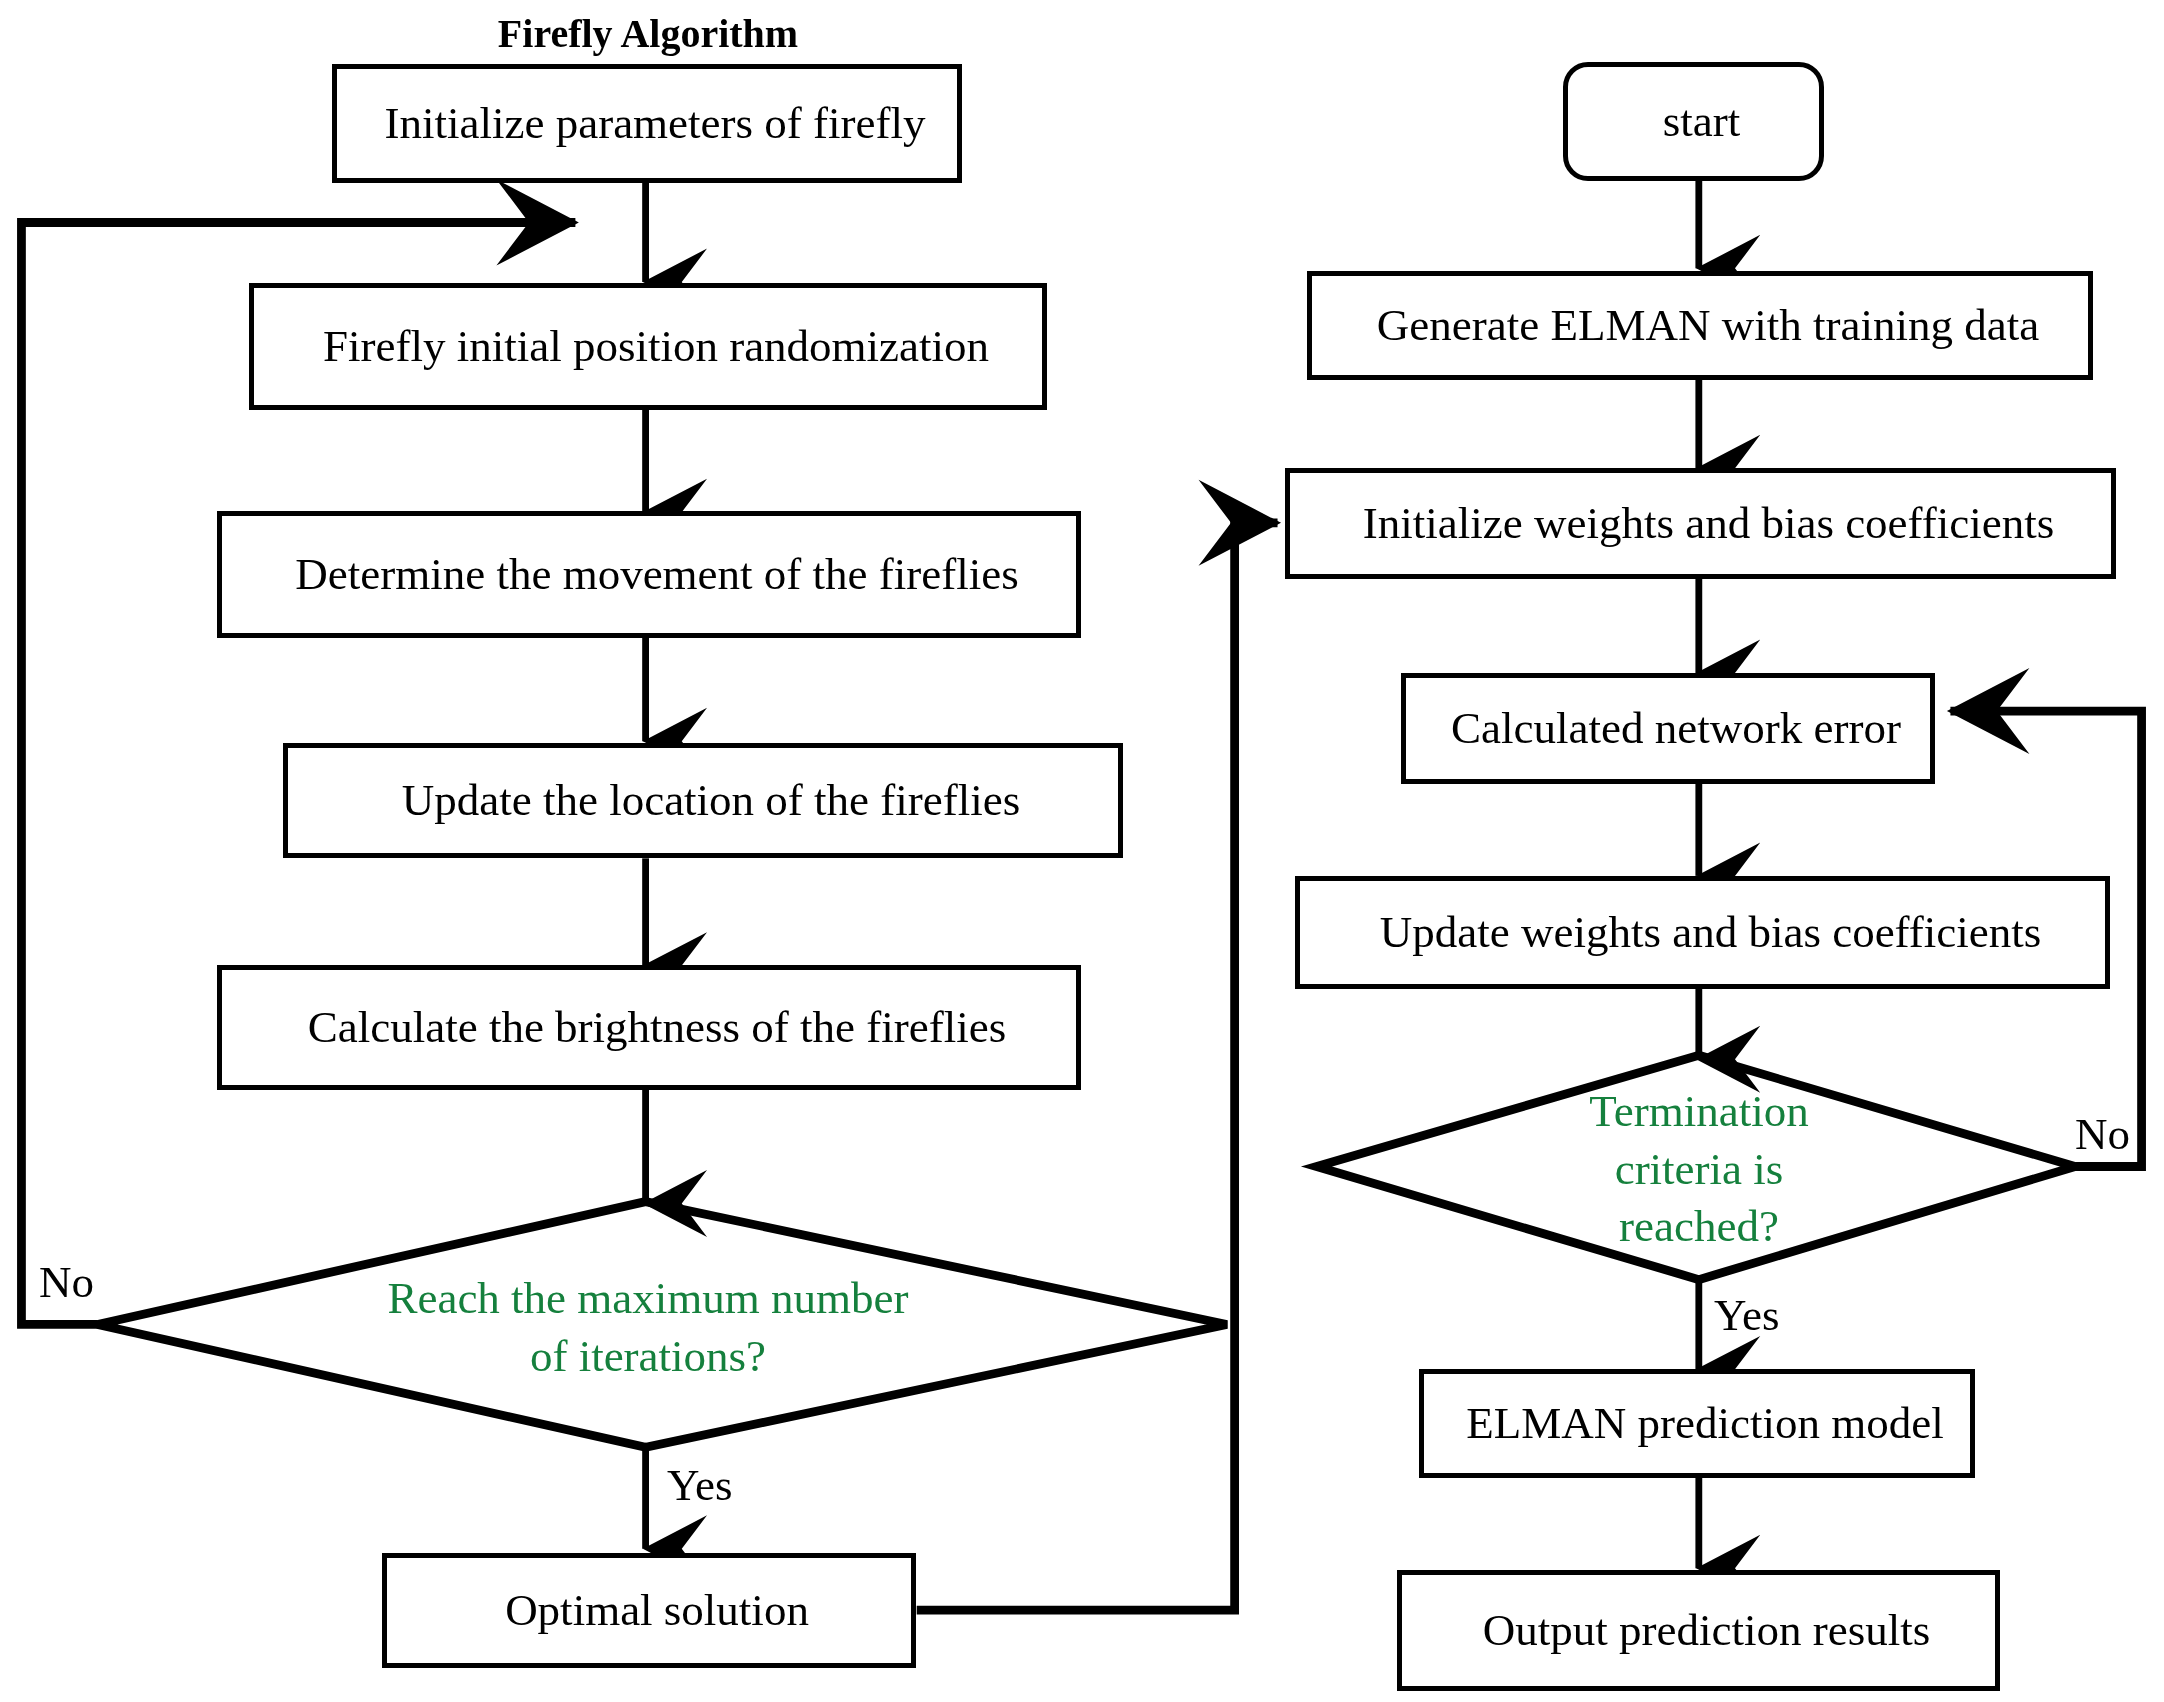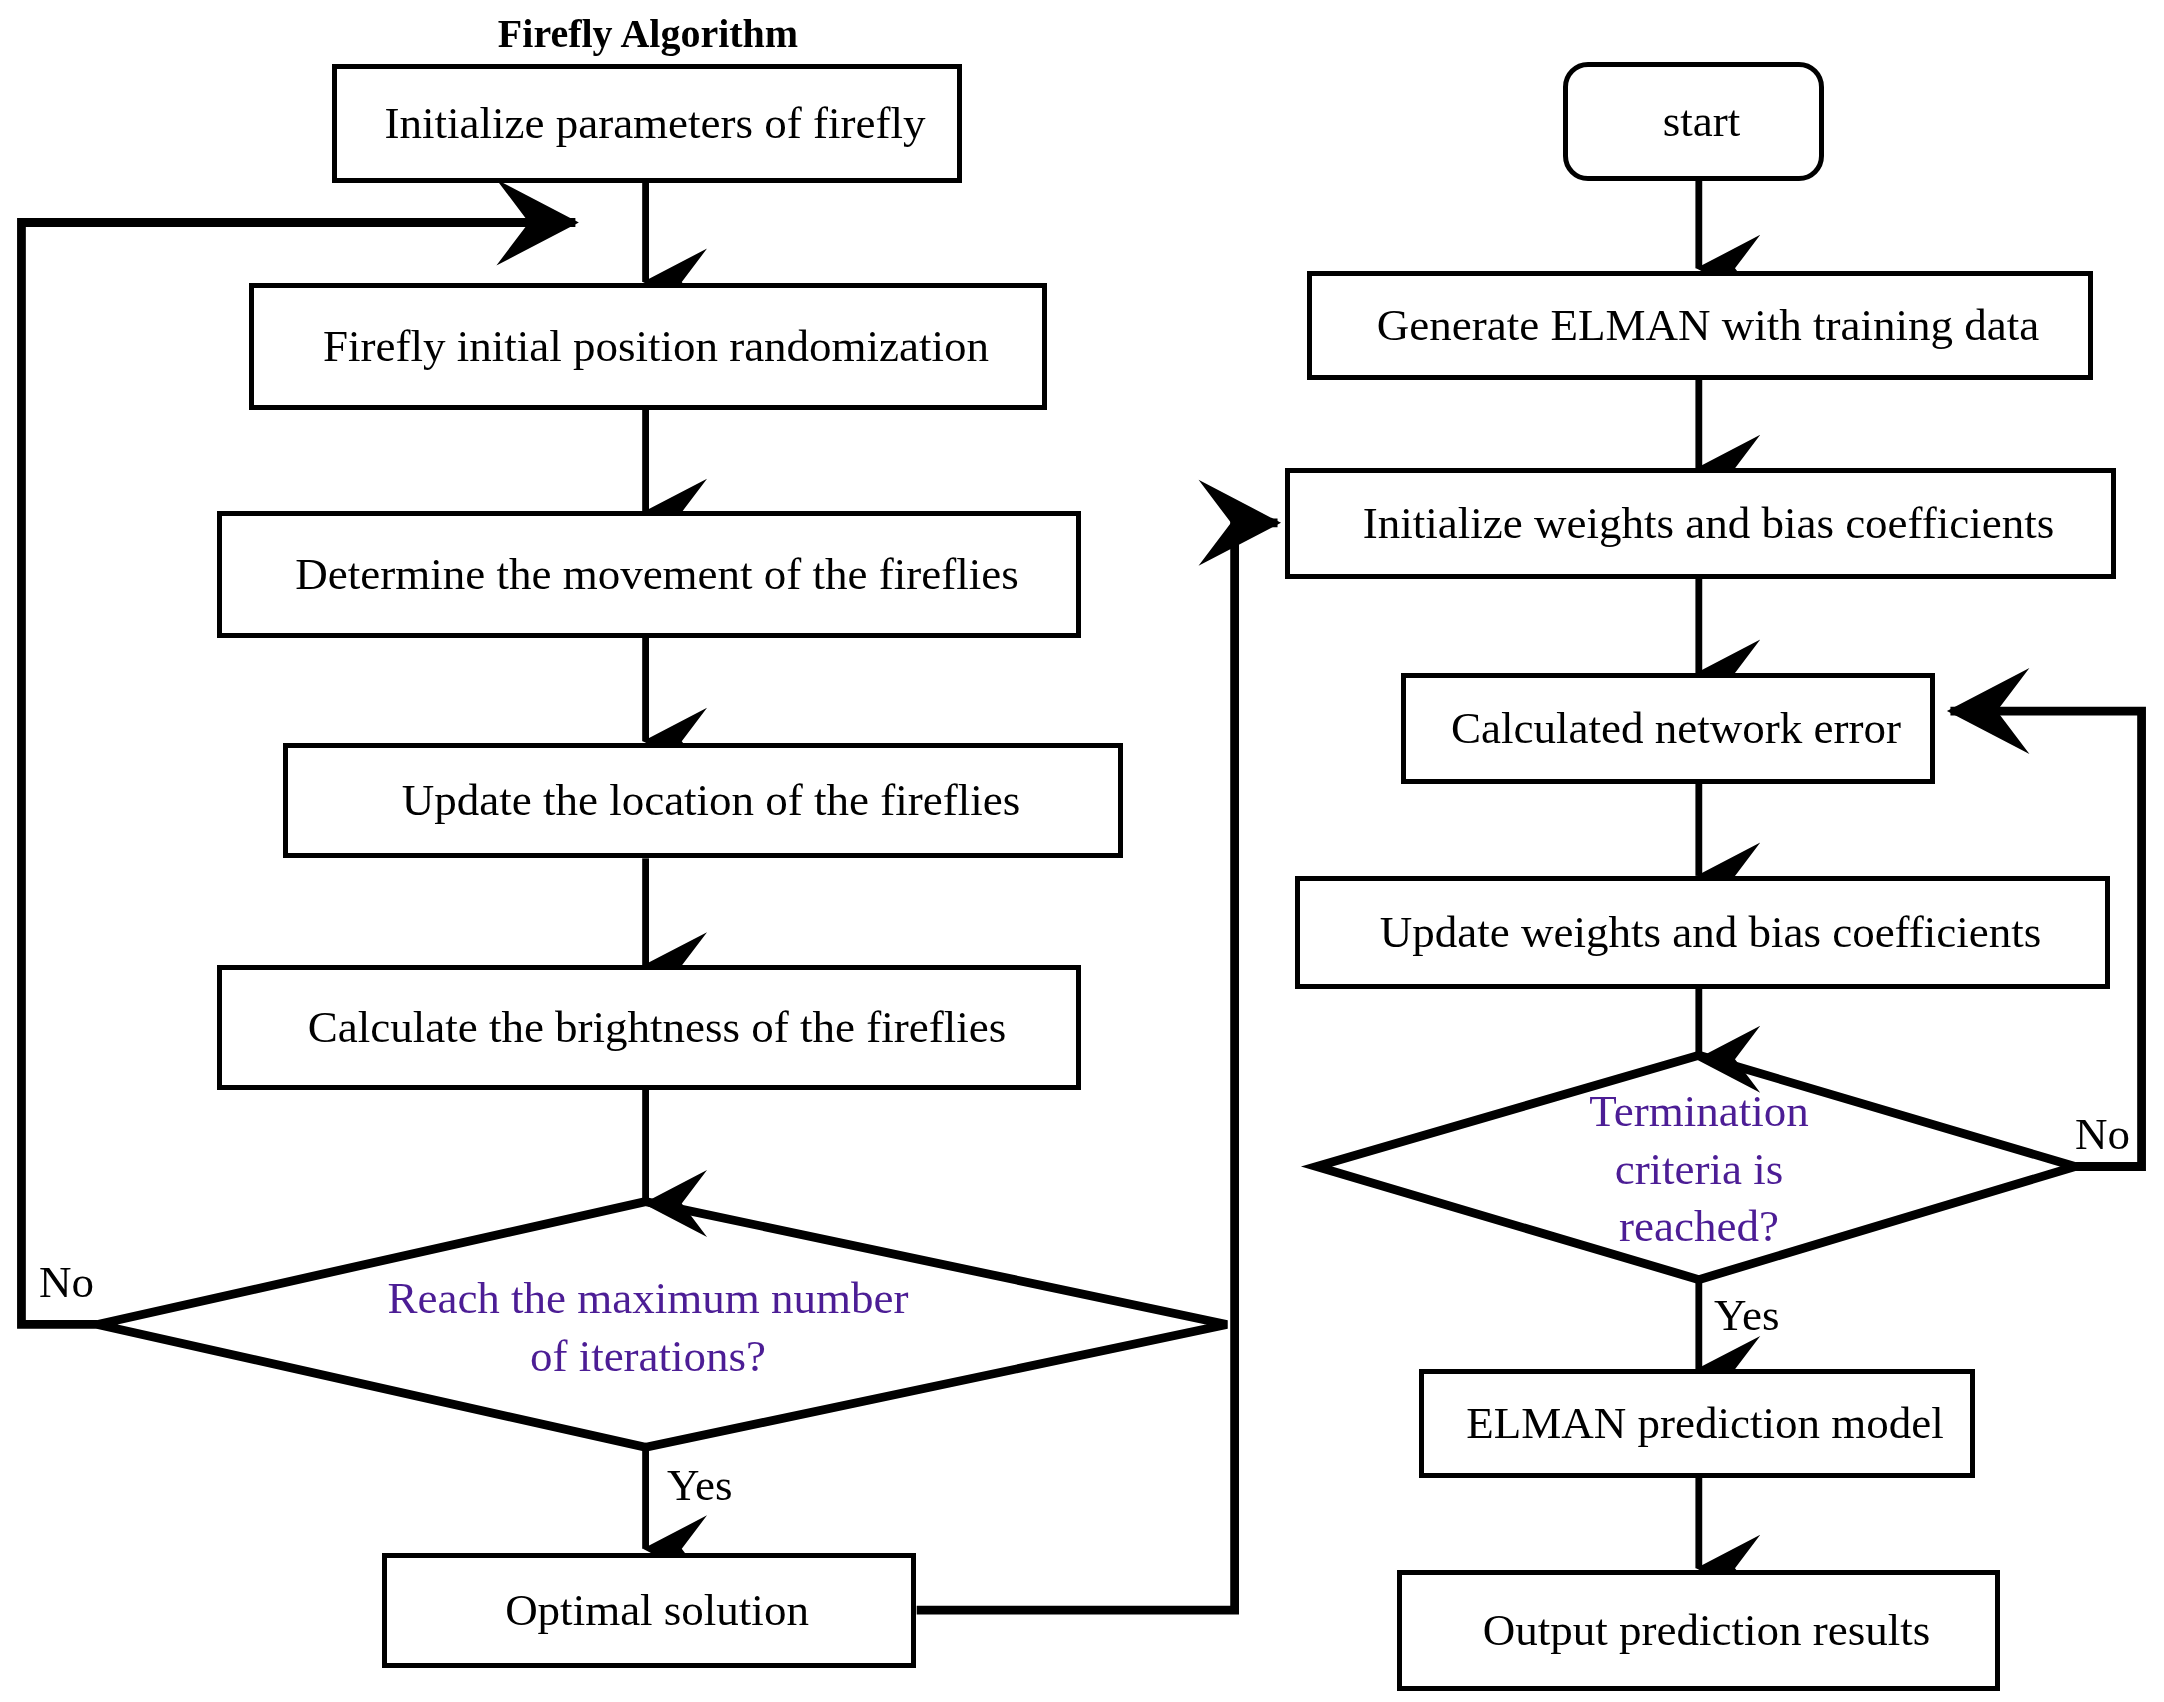--- a/index.html
+++ b/index.html
@@ -41,21 +41,21 @@
   }
   .node.terminator {
     border-radius: 25px;
   }
   .diamond-label {
     position: absolute;
     display: flex;
     align-items: center;
     justify-content: center;
     text-align: center;
-    color: #4c1d95;
+    color: #15803d;
     font-family: "Liberation Serif", "DejaVu Serif", serif;
     font-size: 45px;
     line-height: 1.28;
     z-index: 4;
     pointer-events: none;
   }
   .edge-label {
     position: absolute;
     color: #000000;
     font-family: "Liberation Serif", "DejaVu Serif", serif;

